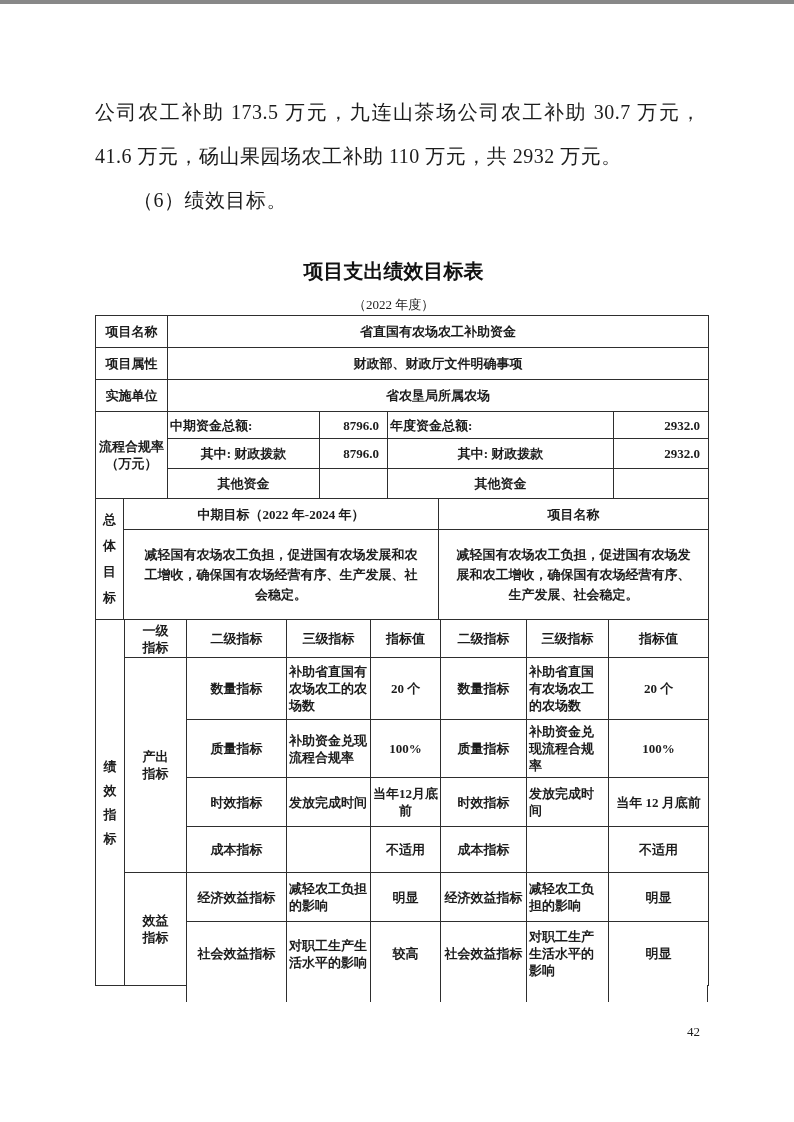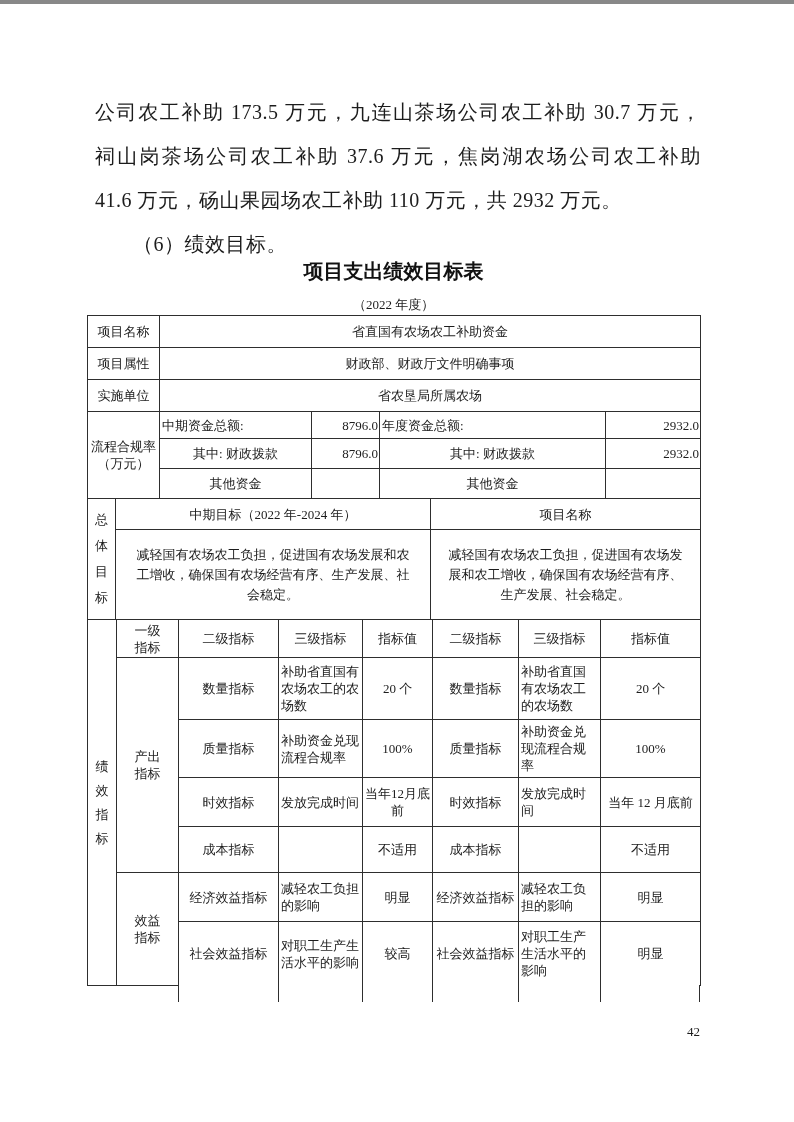--- a/index.html
+++ b/index.html
@@ -18,50 +18,49 @@
   .jline.last{text-align:left;text-align-last:left;}
   .item-line{margin:0;margin-left:38px;letter-spacing:0.5px;}
   
   .tbl-title{
     position:absolute;left:87px;top:254px;width:613px;margin:0;
     text-align:center;font-size:20px;font-weight:700;
     font-family:"Liberation Sans","DejaVu Sans",sans-serif;color:#111;
   }
   .tbl-subtitle{position:absolute;left:87px;top:292px;width:613px;text-align:center;font-size:13px;}
   
-  .tablewrap{position:absolute;left:87px;top:311px;width:613px;}
+  .tablewrap{position:absolute;left:95px;top:311px;width:613px;font-weight:bold;}
   table{border-collapse:collapse;table-layout:fixed;width:613px;}
   table+table{margin-top:-1px;}
   td{
     border:1px solid #2e2e2e;
     font-size:13px;line-height:17px;
     text-align:center;vertical-align:middle;
     padding:1px 2px;overflow:hidden;
   }
   td.pre{white-space:pre-line;}
   td.tl{text-align:left;}
-  td.tr{text-align:right;padding-right:1px;}
+  td.tr{text-align:right;padding-right:8px;}
   td.open{border-bottom:none;}
   .vtext{width:14px;margin:0 auto;word-break:break-all;line-height:24px;text-align:center;}
   .vtext.tall{line-height:26px;text-align:center;}
   .goalcell{white-space:pre-line;line-height:20px;font-size:13px;}
   
   .stub{position:relative;height:18px;width:613px;}
   .stub span{position:absolute;top:-1px;width:1px;height:17px;background:#2e2e2e;}
   .pageno{position:absolute;left:87px;top:1020px;width:613px;text-align:right;font-size:13px;}
 </style>
 </head>
 <body>
 
 <div class="page">
 
   <div class="doc-body">
     <p style="margin:0">
       <span class="jline">公司农工补助 173.5 万元，九连山茶场公司农工补助 30.7 万元，</span>
-      <span class="jline">祠山岗茶场公司农工补助 37.6 万元，焦岗湖农场公司农工补助</span>
       <span class="jline last">41.6 万元，砀山果园场农工补助 110 万元，共 2932 万元。</span>
     </p>
     <p class="item-line">（6）绩效目标。</p>
   </div>
 
   <h1 class="tbl-title">项目支出绩效目标表</h1>
   <div class="tbl-subtitle">（2022 年度）</div>
 
   <div class="tablewrap">
 

